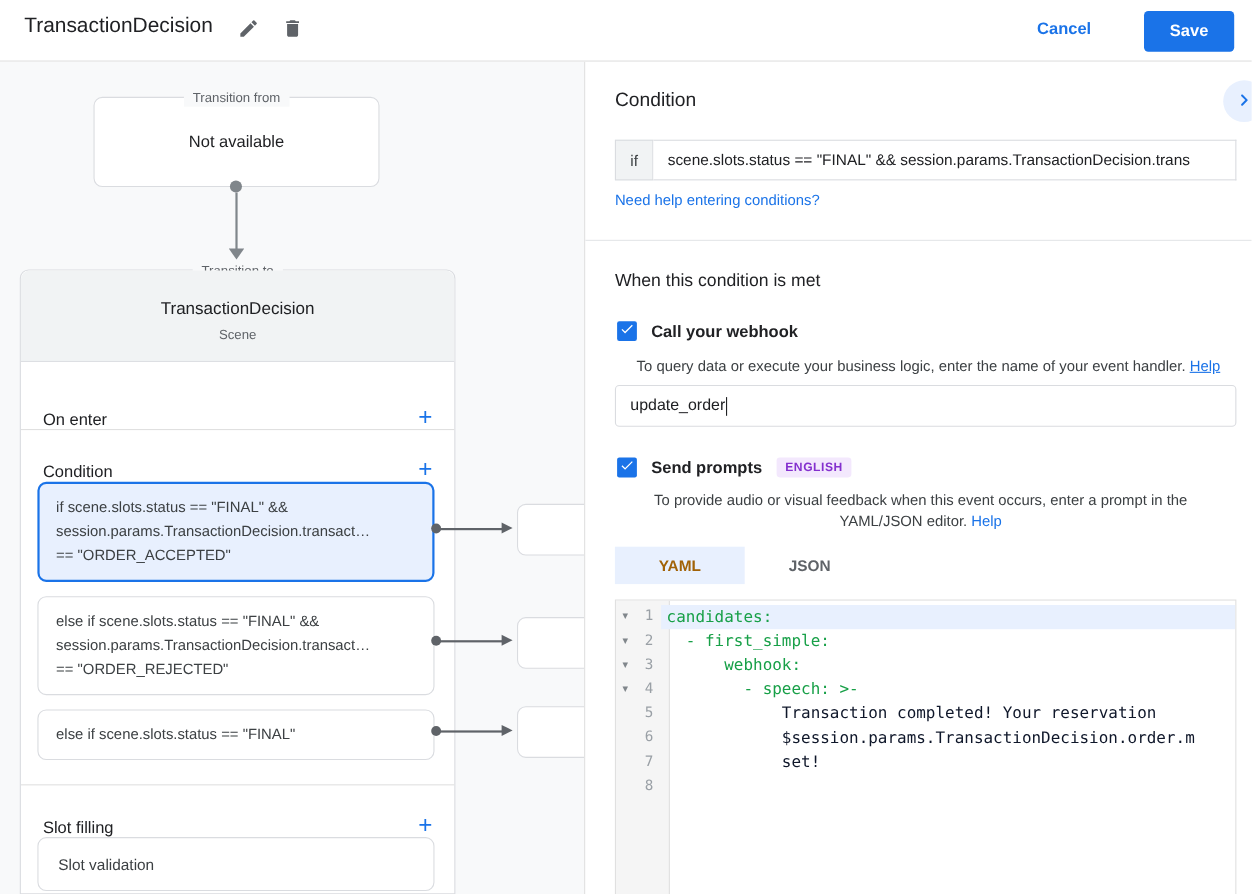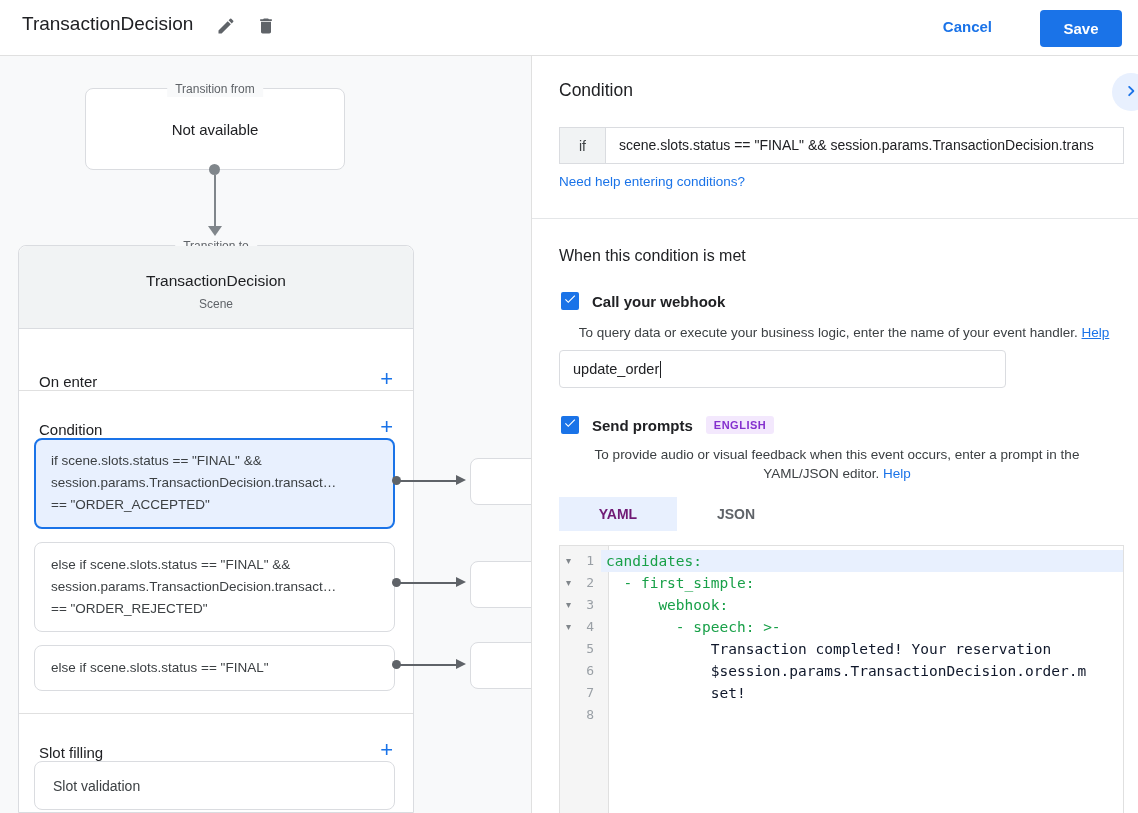--- a/index.html
+++ b/index.html
@@ -68,48 +68,48 @@
 
   
   .panel { position:absolute; left:531px; top:56px; width:607px; height:757px; background:#fff;
            border-left:1px solid #e0e0e0; overflow:hidden; z-index:10; }
   .panel-title { position:absolute; left:27px; top:24px; font-size:17.5px; color:#202124; }
   .chev-btn { position:absolute; left:580px; top:17px; width:38px; height:38px; border-radius:50%;
               background:#e8f0fe; border:none; cursor:pointer; display:flex; align-items:center;
               justify-content:center; }
   .chev-btn svg { fill:#1a73e8; }
   .if-row { position:absolute; left:27px; top:71px; width:565px; height:37px; display:flex; }
-  .if-prefix { width:47px; background:#f1f3f4; border:1px solid #dadce0; display:flex; align-items:center;
+  .if-prefix { width:35px; background:#f1f3f4; border:1px solid #dadce0; display:flex; align-items:center;
                justify-content:center; font-size:14px; color:#3c4043; }
   .if-value { flex:1; border:1px solid #dadce0; border-left:none; background:#fff; padding:0 13px;
               line-height:35px; font-size:14px; color:#202124; white-space:nowrap; overflow:hidden; }
   .link { color:#1a73e8; text-decoration:none; cursor:pointer; }
   .cond-help { position:absolute; left:27px; top:118px; font-size:13.5px; }
   .panel-divider { position:absolute; left:0; top:162px; width:100%; height:1px; background:#e4e6e8; }
   .when-title { position:absolute; left:27px; top:191px; font-size:16px; color:#202124; }
   .check-row { position:absolute; left:29px; display:flex; align-items:center; }
   .row-webhook { top:236px; }
   .row-prompts { top:360px; }
   .checkbox { width:18px; height:18px; background:#1a73e8; border-radius:2px; display:flex;
               align-items:center; justify-content:center; cursor:pointer; flex:none; }
   .check-label { margin-left:13px; font-size:15px; font-weight:bold; color:#202124; }
   .badge { margin-left:13px; background:#f3e8fd; color:#8430ce; font-size:11px; font-weight:bold;
            letter-spacing:0.5px; padding:3px 8px; border-radius:3px; }
   .desc { position:absolute; left:27px; font-size:13.5px; color:#3c4043; line-height:19px;text-align:center; }
   .desc-webhook { top:267px; width:570px; }
   .desc-prompts { top:389px; width:556px; }
   .desc .underline { text-decoration:underline; }
-  .text-input { position:absolute; left:27px; top:294px; width:447px; height:38px; border:1px solid #dadce0;
+  .text-input { position:absolute; left:27px; top:294px; width:565px; height:38px; border:1px solid #dadce0;
                 border-radius:4px; background:#fff; display:flex; align-items:center; padding:12px 13px;
                 font-size:14.5px; color:#202124; cursor:text; }
   .caret { width:1px; height:17px; background:#202124; margin-left:1px; }
   .tabs { position:absolute; left:27px; top:441px; display:flex; }
   .tab { width:118px; height:34px; display:flex; align-items:center; justify-content:center;
          font-size:14px; font-weight:bold; color:#5f6368; cursor:pointer; }
-  .tab.active { background:#e8f0fe; color:#701a75; }
+  .tab.active { background:#e8f0fe; color:#a16207; }
 
   
   .editor { position:absolute; left:27px; top:489px; width:565px; height:270px; border:1px solid #e0e0e0;
             background:#fff; overflow:hidden; }
   .gutter-bg { position:absolute; left:0; top:0; width:49px; height:100%; background:#f5f5f5;
                border-right:1px solid #e0e0e0; }
   .ed-rows { position:absolute; left:0; top:0; width:100%; padding-top:4px; }
   .ed-row { display:flex; height:22px; line-height:22px; }
   .fold { width:17px; text-align:center; font-size:10px; color:#80868b; cursor:pointer; flex:none; }
   .lnum { width:24px; text-align:right; padding-right:7px; font-size:13px; color:#9aa0a6;

